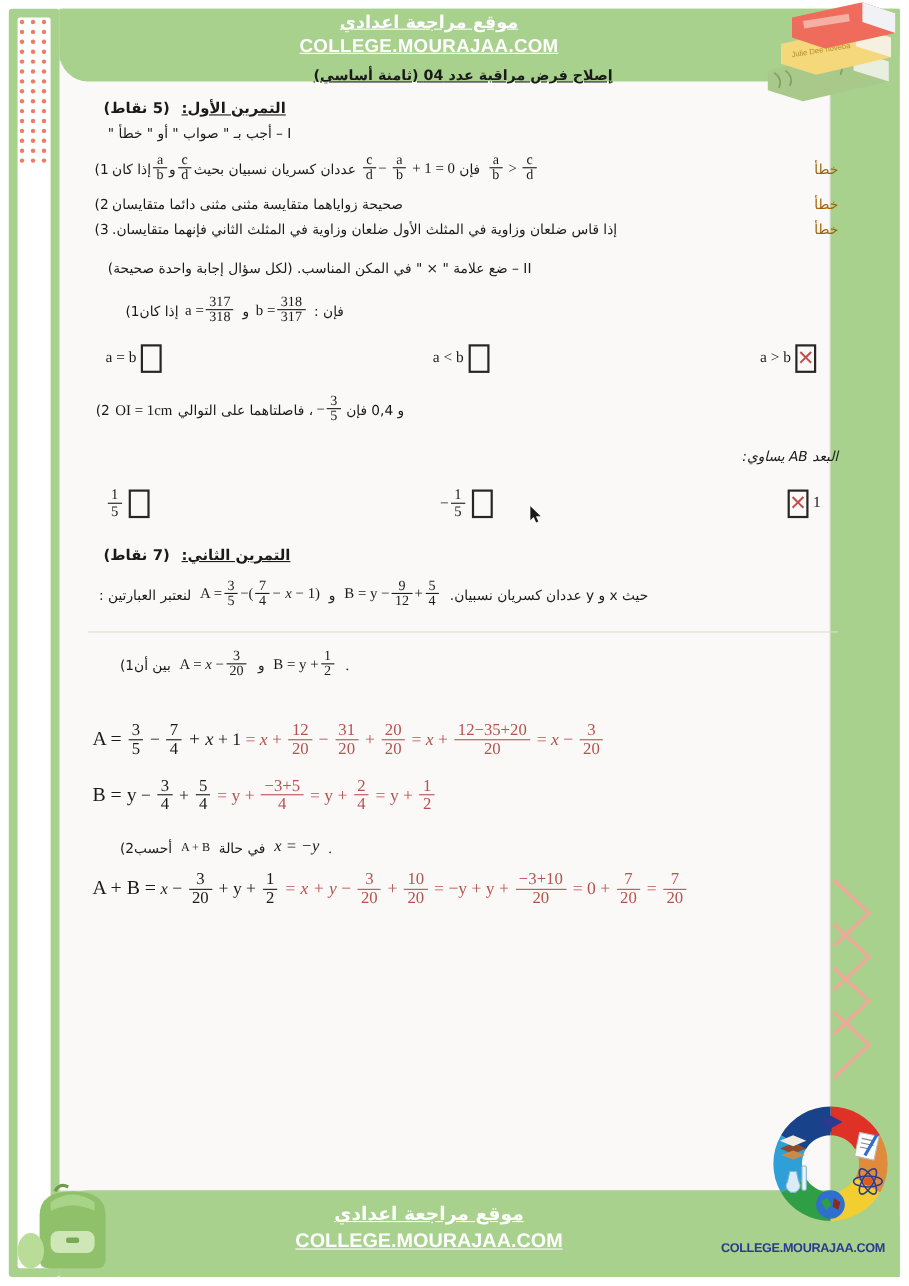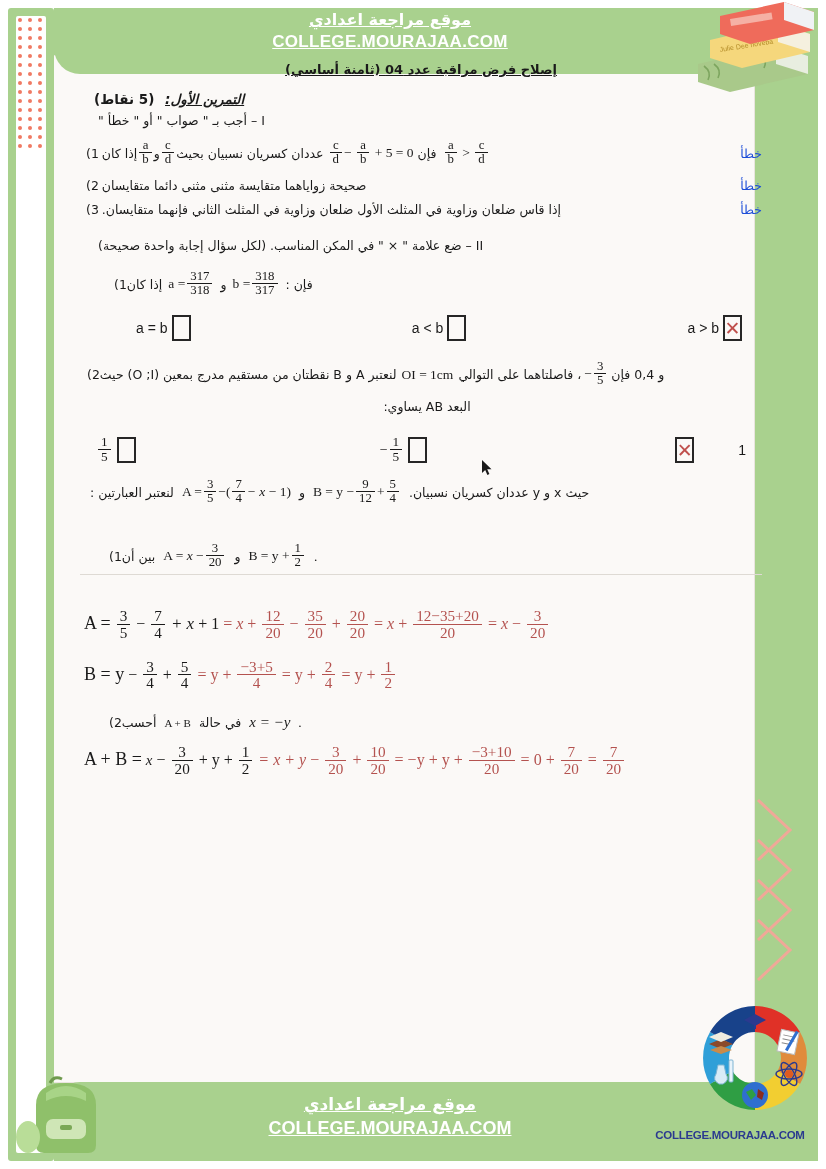--- a/index.html
+++ b/index.html
@@ -119,28 +119,28 @@
     text-decoration: underline;
     margin-top: 4px;
     letter-spacing: -.2px;
   }
   .ex-head {
     text-align: left; direction: rtl;
     font-family: "DejaVu Sans", "Liberation Sans", sans-serif;
     font-weight: bold; font-size: 13.5px;
     padding-left: 14px;
   }
-  .ex-head .u { text-decoration: underline; font-style: italic; }
+  .ex-head .u { text-decoration: underline; }
   .row { margin-top: 7px; position: relative; }
   .right-al { text-align: left; padding-left: 18px; }
   .rtl-line { direction: rtl; text-align: right; }
   .ar { font-family: "DejaVu Sans", "Liberation Sans", sans-serif; font-size: 12.5px; }
   .math { font-family: "Liberation Serif", serif; font-style: italic; }
   .up { font-style: normal; }
-  .wrong { color: #1d4ed8; font-family: Liberation Serif, serif; font-size: 12.5px; }
+  .wrong { color: #a16207; font-family: Liberation Sans, sans-serif; font-size: 12.5px; }
 
   
   .frac {
     display: inline-flex; flex-direction: column;
     vertical-align: middle; text-align: center;
     margin: 0 2px; direction: ltr;
     font-size: .95em; line-height: 1.05;
     position: relative; top: -1px;
   }
   .frac > span:first-child { border-bottom: 1.3px solid currentColor; padding: 0 3px; }
@@ -163,21 +163,21 @@
     font-family: "DejaVu Sans", sans-serif;
   }
   .opt-row {
     display: flex; direction: ltr;
     justify-content: space-between;
     align-items: center;
     padding: 0 16px;
     margin-top: 10px;
   }
   .opt { display: flex; align-items: center; direction: ltr; font-size: 14px; }
-  .opt .lbl { font-family: Liberation Sans, sans-serif; margin-left: 40px; }
+  .opt .lbl { font-family: Liberation Serif, serif; }
 
   .calc {
     direction: ltr; text-align: left;
     font-size: 16px; padding-left: 4px;
     margin-top: 14px; line-height: 1.1;
     color: #3d3d3d;
   }
   .calc .red { color: #b4524f; }
   .calc .blk { color: #1a1a1a; }
   .calc .lead { font-size: 18px; color:#1a1a1a; }
@@ -312,21 +312,21 @@
       </span>
       <span class="ar">فإن</span>
       <span class="ltr" style="margin:0 4px;">
         <span class="frac">
             <span>c</span>
             <span>d</span>
           </span><span>−</span>
         <span class="frac">
             <span>a</span>
             <span>b</span>
-          </span><span> + 5 = 0</span>
+          </span><span> + 1 = 0</span>
       </span>
       <span class="ar">عددان كسريان نسبيان بحيث</span>
       <span class="frac">
           <span>c</span>
           <span>d</span>
         </span>
       <span class="ar">و</span>
       <span class="frac">
           <span>a</span>
           <span>b</span>
@@ -378,32 +378,31 @@
         <span class="cbox"></span>
       </div>
       <div class="opt">
         <span class="lbl">a &gt; b</span>
         <span class="cbox checked"></span>
       </div>
     </div>
 
     <div class="row" style="display:flex; align-items:center; justify-content:flex-start; flex-direction:row-reverse; padding-left:4px; margin-top:20px;">
       <span class="ar" style="margin-left:3px;">2)</span>
-      <span class="ar">لنعتبر A و B نقطتان من مستقيم مدرج بمعين (O ;I) حيث</span>
       <span class="math up ltr" style="margin:0 5px;">OI = 1cm</span>
       <span class="ar">، فاصلتاهما على التوالي</span>
       <span class="ltr" style="margin:0 3px;">
         <span>−</span><span class="frac">
             <span>3</span>
             <span>5</span>
           </span>
       </span>
       <span class="ar">و 0,4 فإن</span>
     </div>
-    <div class="row rtl-line ar" style="text-align:center; padding-left:12px; margin-top:10px;">البعد AB يساوي:</div>
+    <div class="row rtl-line ar" style="text-align:right; padding-left:12px; margin-top:20px;font-style:italic;">البعد AB يساوي:</div>
 
     <div class="paper-divider" style="top:516px;"></div>
 
     <div class="opt-row" style="margin-top:22px;">
       <div class="opt">
         <span class="ltr">
           <span class="frac">
               <span>1</span>
               <span>5</span>
             </span>
@@ -418,20 +417,24 @@
             </span>
         </span>
         <span class="cbox"></span>
       </div>
       <div class="opt">
         <span class="cbox checked"></span>
         <span class="lbl">1</span>
       </div>
     </div>
 
+    <div class="row ex-head" style="margin-top:24px;">
+      <span class="u">التمرين الثاني:</span>
+      <span style="margin-right:6px;">(7 نقاط)</span>
+    </div>
 
     <div class="row" style="display:flex; align-items:center; justify-content:flex-start; flex-direction:row-reverse; padding-left:10px; margin-top:14px;">
       <span class="ar">لنعتبر العبارتين :</span>
       <span class="ltr" style="margin:0 8px;">
         <span class="math up">A =</span><span class="frac">
             <span>3</span>
             <span>5</span>
           </span><span>−(</span><span class="frac">
             <span>7</span>
             <span>4</span>
@@ -482,21 +485,21 @@
         </span>
       <span class="blk math" style="font-size:17px;">+ x</span><span class="blk"> + 1</span>
       <span class="red">=</span>
       <span class="red math">x</span><span class="red"> +</span>
       <span class="frac red">
           <span>12</span>
           <span>20</span>
         </span>
       <span class="red">−</span>
       <span class="frac red">
-          <span>35</span>
+          <span>31</span>
           <span>20</span>
         </span>
       <span class="red">+</span>
       <span class="frac red">
           <span>20</span>
           <span>20</span>
         </span>
       <span class="red">=</span>
       <span class="red math">x</span><span class="red"> +</span>
       <span class="frac red">

